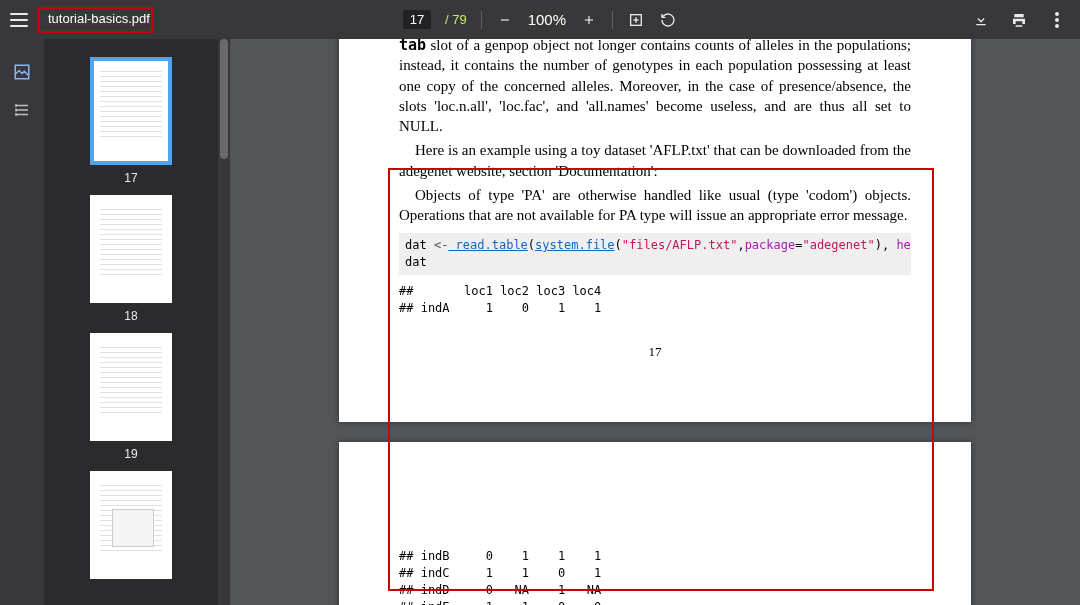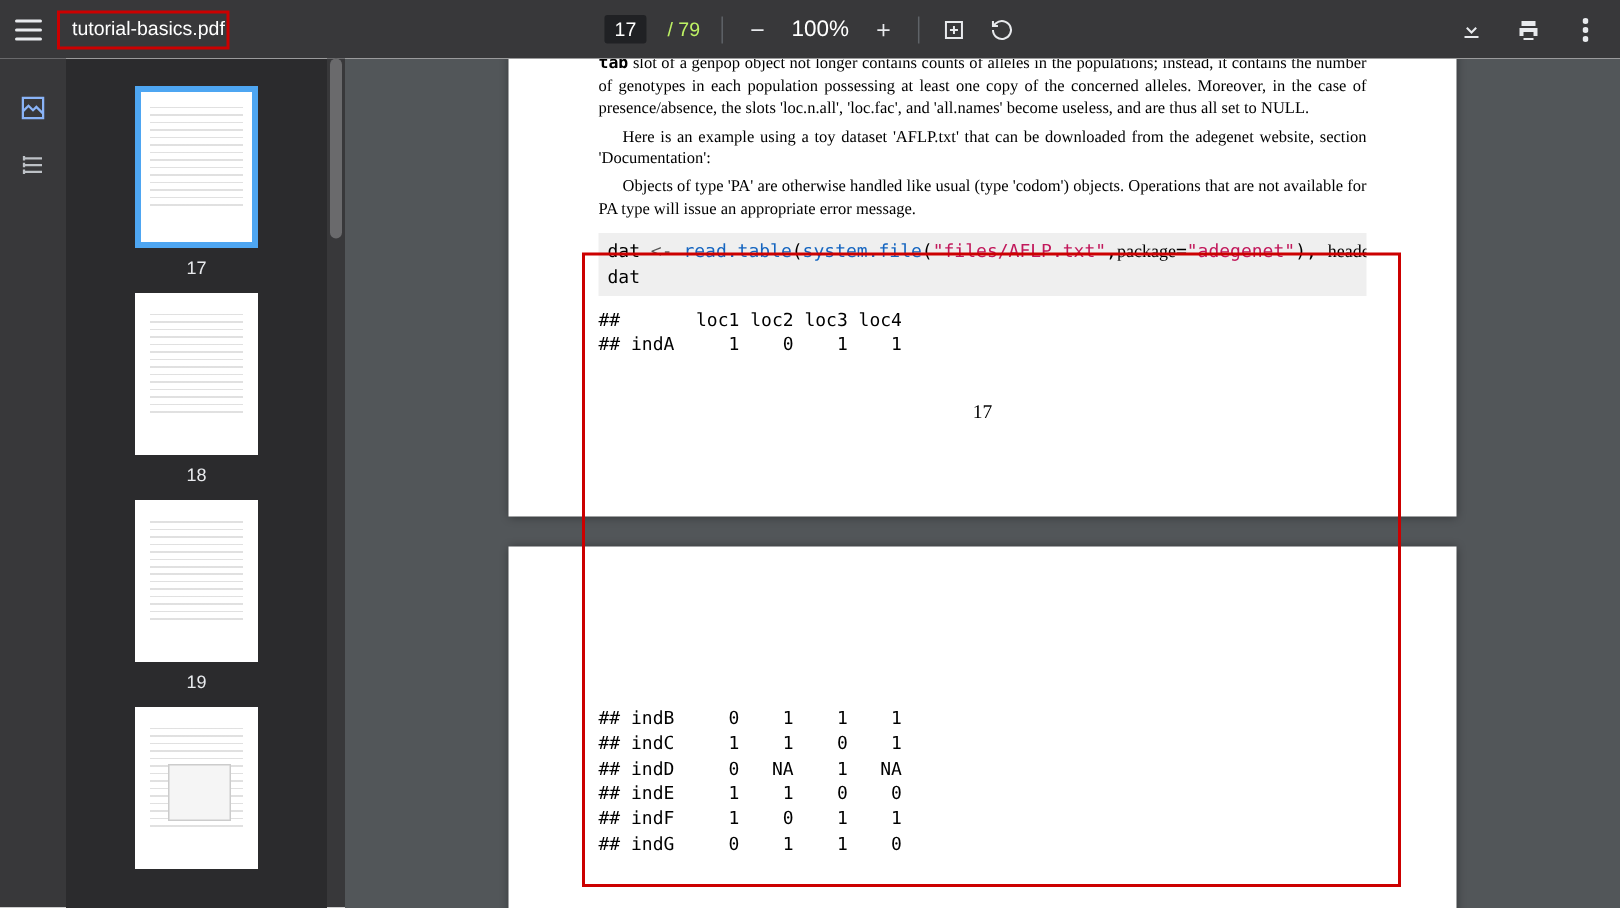--- a/index.html
+++ b/index.html
@@ -48,29 +48,29 @@
   
   .viewer { flex: 1; background: #525659; position: relative; overflow-y: auto; display: flex; flex-direction: column; align-items: center; padding-top: 0; }
   .viewer::-webkit-scrollbar { width: 14px; }
   .viewer::-webkit-scrollbar-track { background: #38383a; }
   .viewer::-webkit-scrollbar-thumb { background: #6a6a6c; border-radius: 6px; }
 
   .page { width: 632px; background: #fff; box-shadow: 0 0 6px rgba(0,0,0,0.4); margin-bottom: 20px; }
   .page-inner { padding: 0 60px 40px; }
   .page.second .page-inner { padding-top: 100px; }
 
-  .body-text { font-family: "Georgia","Times New Roman",serif; font-size: 11px; color: #000; line-height: 1.35; text-align: justify; }
+  .body-text { font-family: "Georgia","Times New Roman",serif; font-size: 15px; color: #000; line-height: 1.35; text-align: justify; }
   .body-text + .body-text { margin-top: 4px; }
   .indent { text-indent: 16px; }
   .codeblock { font-family: Menlo,Consolas,monospace; font-size: 12px; line-height: 1.4; background: #efefef; padding: 4px 6px; margin: 8px 0; white-space: pre; overflow-x: hidden; }
   .codeline { font-family: Menlo,Consolas,monospace; font-size: 12px; line-height: 1.4; white-space: pre; margin: 6px 0; }
   .pnum { text-align: center; font-family: Georgia,serif; font-size: 13px; padding: 22px 0 22px; }
-  .tok-fn { color: #1565c0; }
+  .tok-fn { color: #1565c0; text-decoration: underline; }
   .tok-str { color: #c2185b; }
-  .tok-arg { color: #000000; font-family: Liberation Serif, serif; }
+  .tok-arg { color: #a21caf; }
   .tok-assign { color: #555; }
   .bold { font-weight: bold; }
   .tt { font-family: Menlo,Consolas,monospace; }
 
   
   .red-rect { position: absolute; border: 2px solid #cc0000; pointer-events: none; }
 </style>
 </head>
 <body>
 

